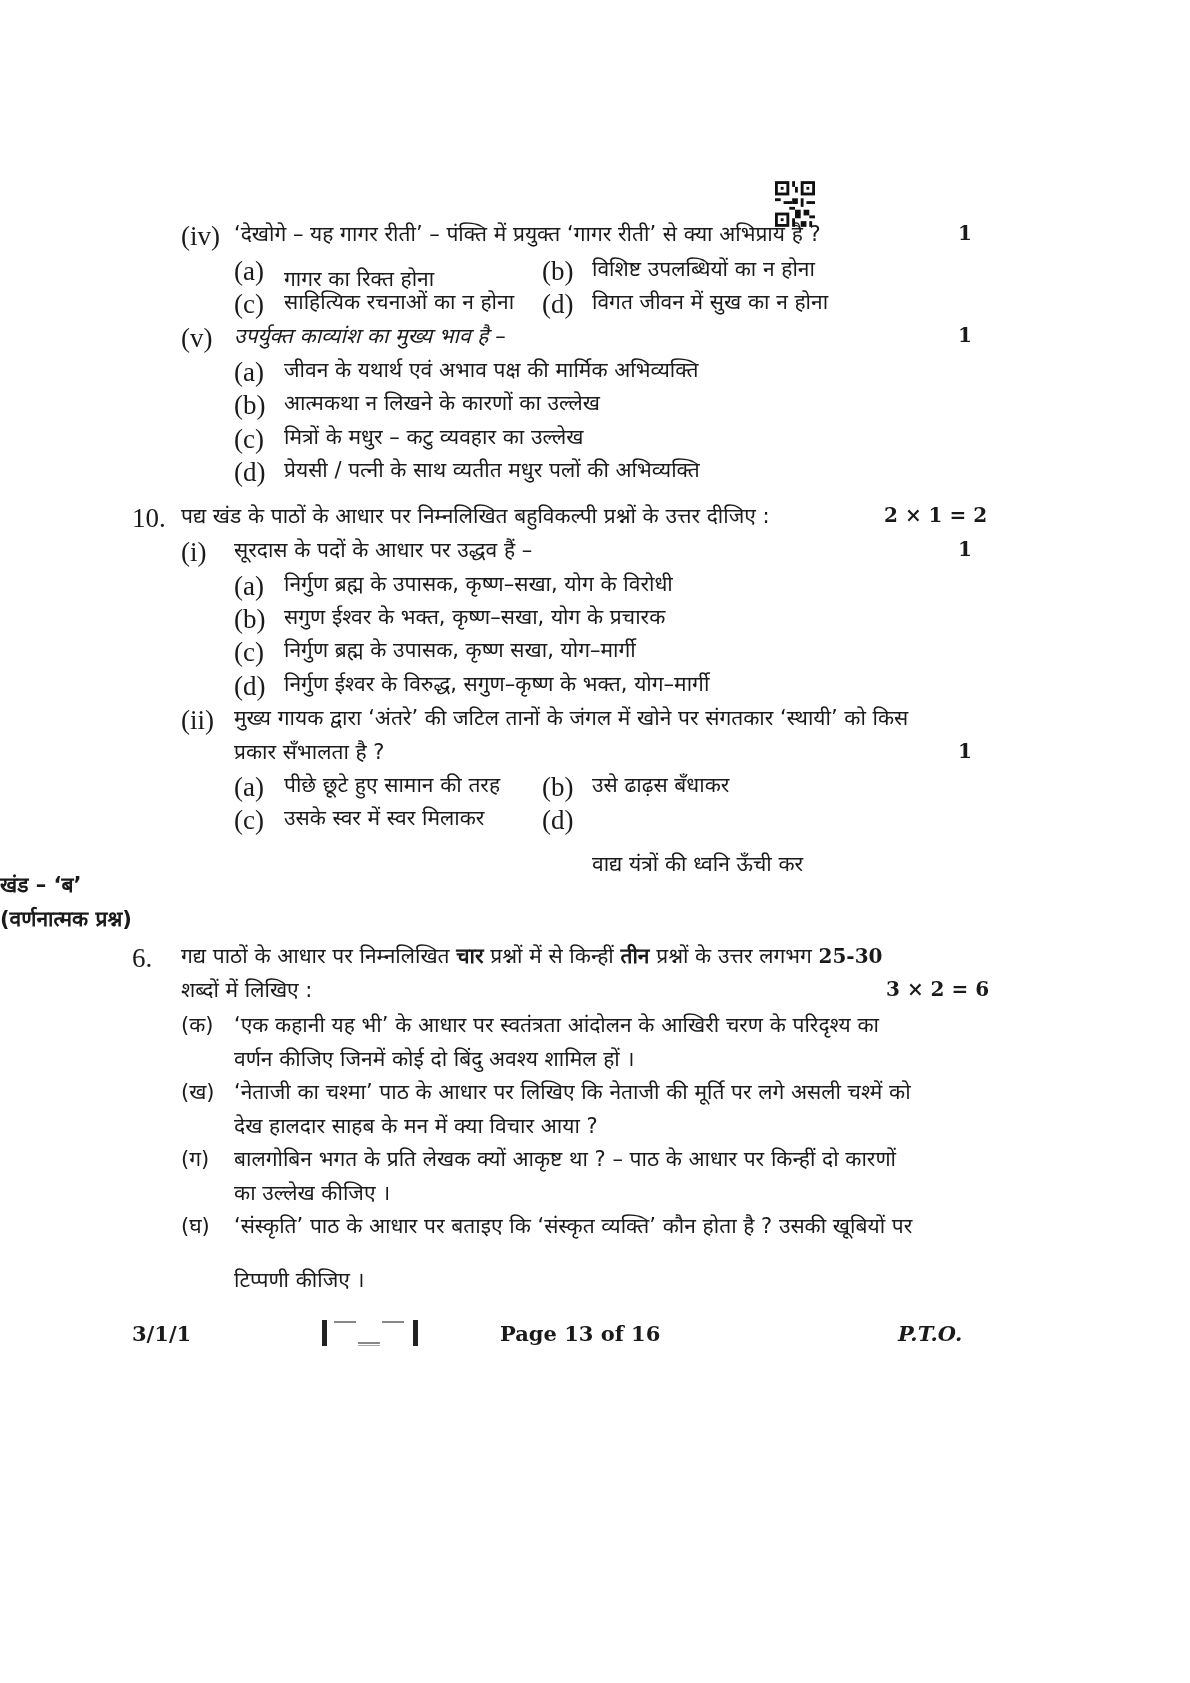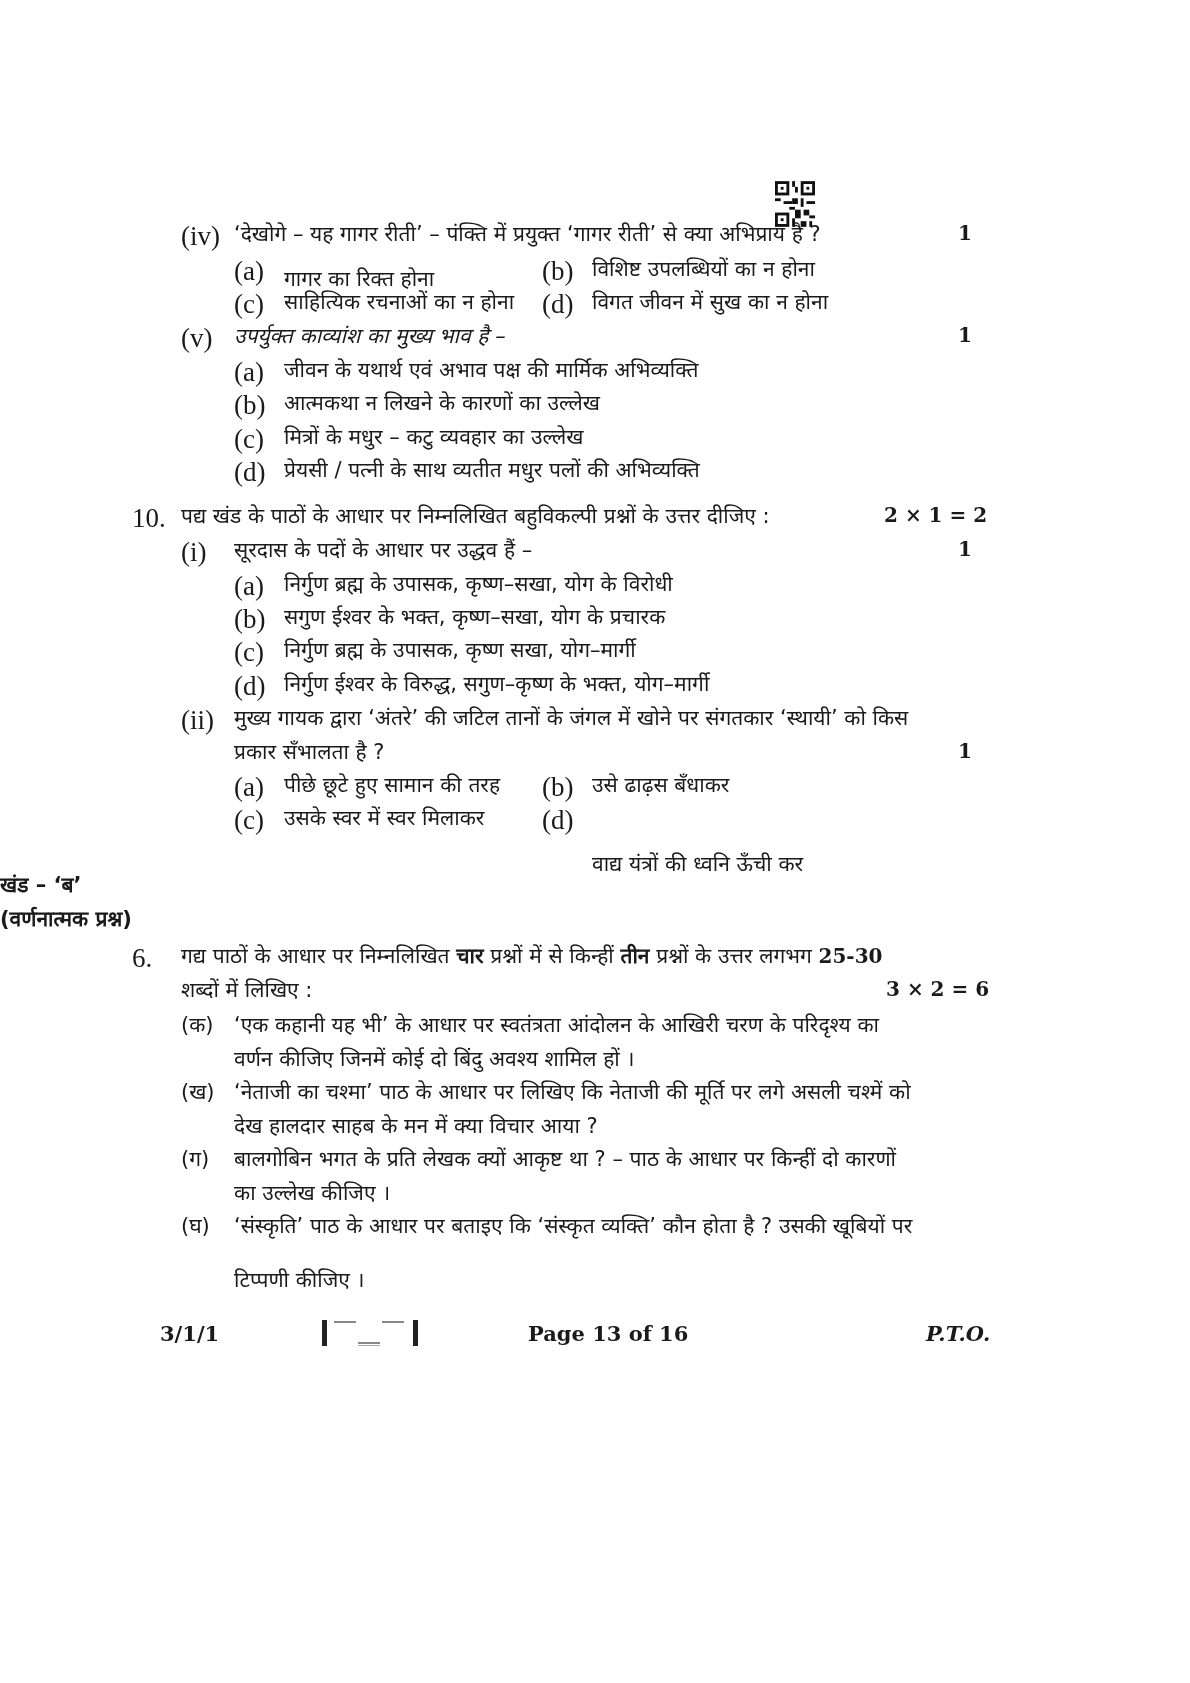--- a/index.html
+++ b/index.html
@@ -3,21 +3,21 @@
 <meta charset="utf-8">
 <style>
   html, body { margin:0; padding:0; background:#ffffff; }
   body { width:1190px; height:1683px; position:relative; overflow:hidden;
          font-family:"DejaVu Serif", serif; color:#1a1a1a; }
   .abs { position:absolute; white-space:nowrap; }
   .hi { font-family:"DejaVu Sans", sans-serif; font-size:21px; }
   .lbl { font-family:"Liberation Serif", serif; font-size:27px; }
   .mk { font-family:"DejaVu Serif", serif; font-weight:bold; font-size:20px; }
   .qr { position:absolute; left:775px; top:181px; width:40px; height:46px; }
-  .foot { font-family:"DejaVu Serif", serif; font-weight:bold; font-size:21px;margin-left:28px; }
+  .foot { font-family:"DejaVu Serif", serif; font-weight:bold; font-size:21px; }
   .center { text-align:left; }
   b.em { font-weight:bold; }
 </style>
 </head>
 <body>
 
 <svg class="qr" viewBox="0 0 14 16">
   <rect x="0" y="0" width="5" height="5" fill="#111"></rect>
     <rect x="1" y="1" width="3" height="3" fill="#fff"></rect>
     <rect x="2" y="2" width="1" height="1" fill="#111"></rect>

